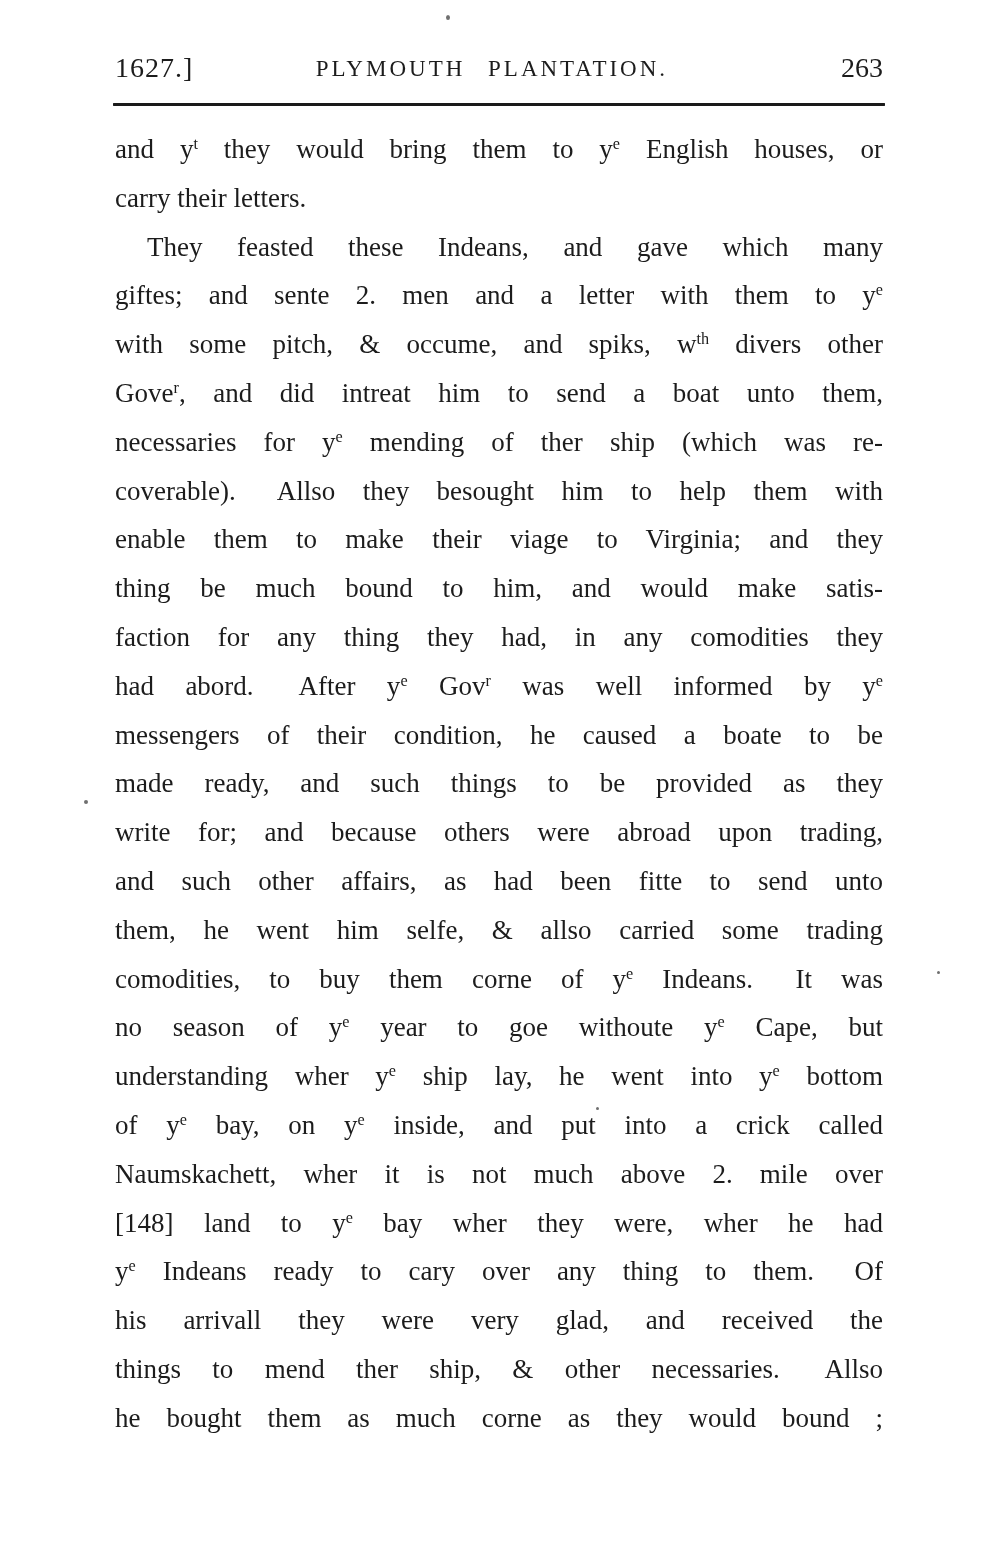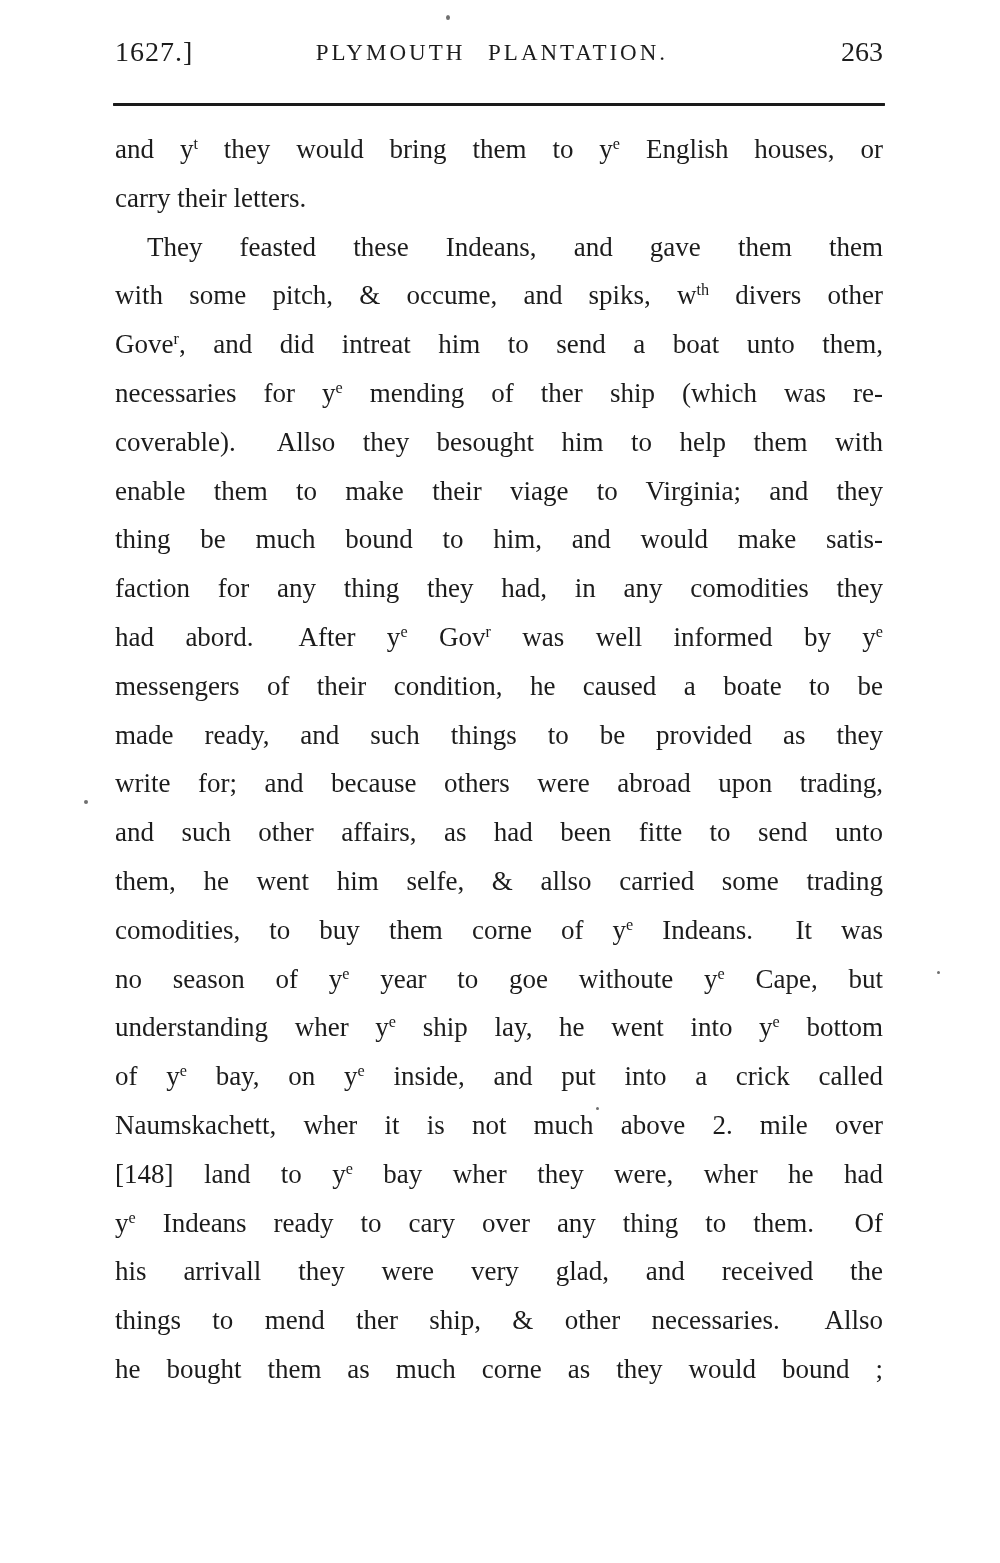--- a/index.html
+++ b/index.html
@@ -17,21 +17,21 @@
     position: absolute;
     inset: 0;
     background: #ffffff;
     font-family: "Liberation Serif", "DejaVu Serif", serif;
     color: #1c1c1c;
     font-kerning: normal;
   }
   
   .running-head {
     position: absolute;
-    top: 36px;
+    top: 52px;
     left: 115px;
     right: 117px;
     height: 34px;
   }
   .folio-year {
     position: absolute;
     left: 0;
     top: 0;
     font-size: 28px;
     letter-spacing: 1px;
@@ -111,21 +111,22 @@
     <span class="folio-year">1627.]</span>
     <span class="running-title">PLYMOUTH PLANTATION.</span>
     <span class="page-number">263</span>
   </div>
 
   <div class="header-rule"></div>
 
   <div class="page-body">
       <div class="text-line">and y<sup>t</sup> they would bring them to y<sup>e</sup> English houses, or</div>
       <div class="text-line end">carry their letters.</div>
-      <div class="text-line indent">They feasted these Indeans, and gave them them</div>
+      <div class="text-line indent">They feasted these Indeans, and gave which many</div>
+      <div class="text-line">giftes; and sente 2. men and a letter with them to y<sup>e</sup></div>
       <div class="text-line">with some pitch, &amp; occume, and spiks, w<sup>th</sup> divers other</div>
       <div class="text-line">Gove<sup>r</sup>, and did intreat him to send a boat unto them,</div>
       <div class="text-line">necessaries for y<sup>e</sup> mending of ther ship (which was re-</div>
       <div class="text-line">coverable).  Allso they besought him to help them with</div>
       <div class="text-line">enable them to make their viage to Virginia; and they</div>
       <div class="text-line">thing be much bound to him, and would make satis-</div>
       <div class="text-line">faction for any thing they had, in any comodities they</div>
       <div class="text-line">had abord.  After y<sup>e</sup> Gov<sup>r</sup> was well informed by y<sup>e</sup></div>
       <div class="text-line">messengers of their condition, he caused a boate to be</div>
       <div class="text-line">made ready, and such things to be provided as they</div>

